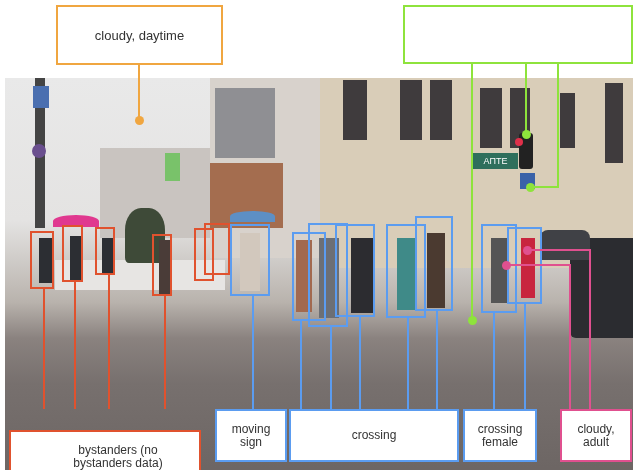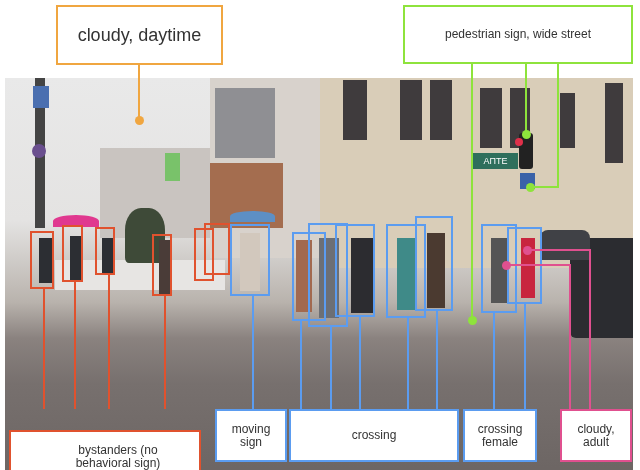--- a/index.html
+++ b/index.html
@@ -106,31 +106,30 @@
 <div class="line" style="left:493px;top:313px;width:2px;height:96px;background:#5b9cf0;"></div>
 <div class="line" style="left:524px;top:304px;width:2px;height:105px;background:#5b9cf0;"></div>
 
 <div class="dot" style="left:506px;top:265px;background:#e0508f;"></div>
 <div class="line" style="left:506px;top:264px;width:64px;height:2px;background:#e0508f;"></div>
 <div class="line" style="left:569px;top:264px;width:2px;height:145px;background:#e0508f;"></div>
 <div class="dot" style="left:527px;top:250px;background:#e0508f;"></div>
 <div class="line" style="left:527px;top:249px;width:63px;height:2px;background:#e0508f;"></div>
 <div class="line" style="left:589px;top:249px;width:2px;height:160px;background:#e0508f;"></div>
 
-<div class="label-box" style="left:56px;top:5px;width:167px;height:60px;border-color:#f0a640;font-size:18px;">
+<div class="label-box" style="left:56px;top:5px;width:167px;height:60px;border-color:#f0a640;font-size:13px;">
   <span>cloudy, daytime</span>
 </div>
 
 <div class="label-box" style="left:403px;top:5px;width:230px;height:59px;border-color:#8ee33c;flex-direction:column;">
-  <span>pedestrian sign, wide street</span>
 </div>
 
 <div class="label-box" style="left:9px;top:430px;width:192px;height:53px;border-color:#e0522e;flex-direction:column;padding-left:26px;">
   <span>bystanders (no</span>
-  <span>behavioral sign)</span>
+  <span>bystanders data)</span>
 </div>
 
 <div class="label-box" style="left:215px;top:409px;width:72px;height:53px;border-color:#5b9cf0;flex-direction:column;">
   <span>moving</span>
   <span>sign</span>
 </div>
 
 <div class="label-box" style="left:289px;top:409px;width:170px;height:53px;border-color:#5b9cf0;">
   <span>crossing</span>
 </div>

